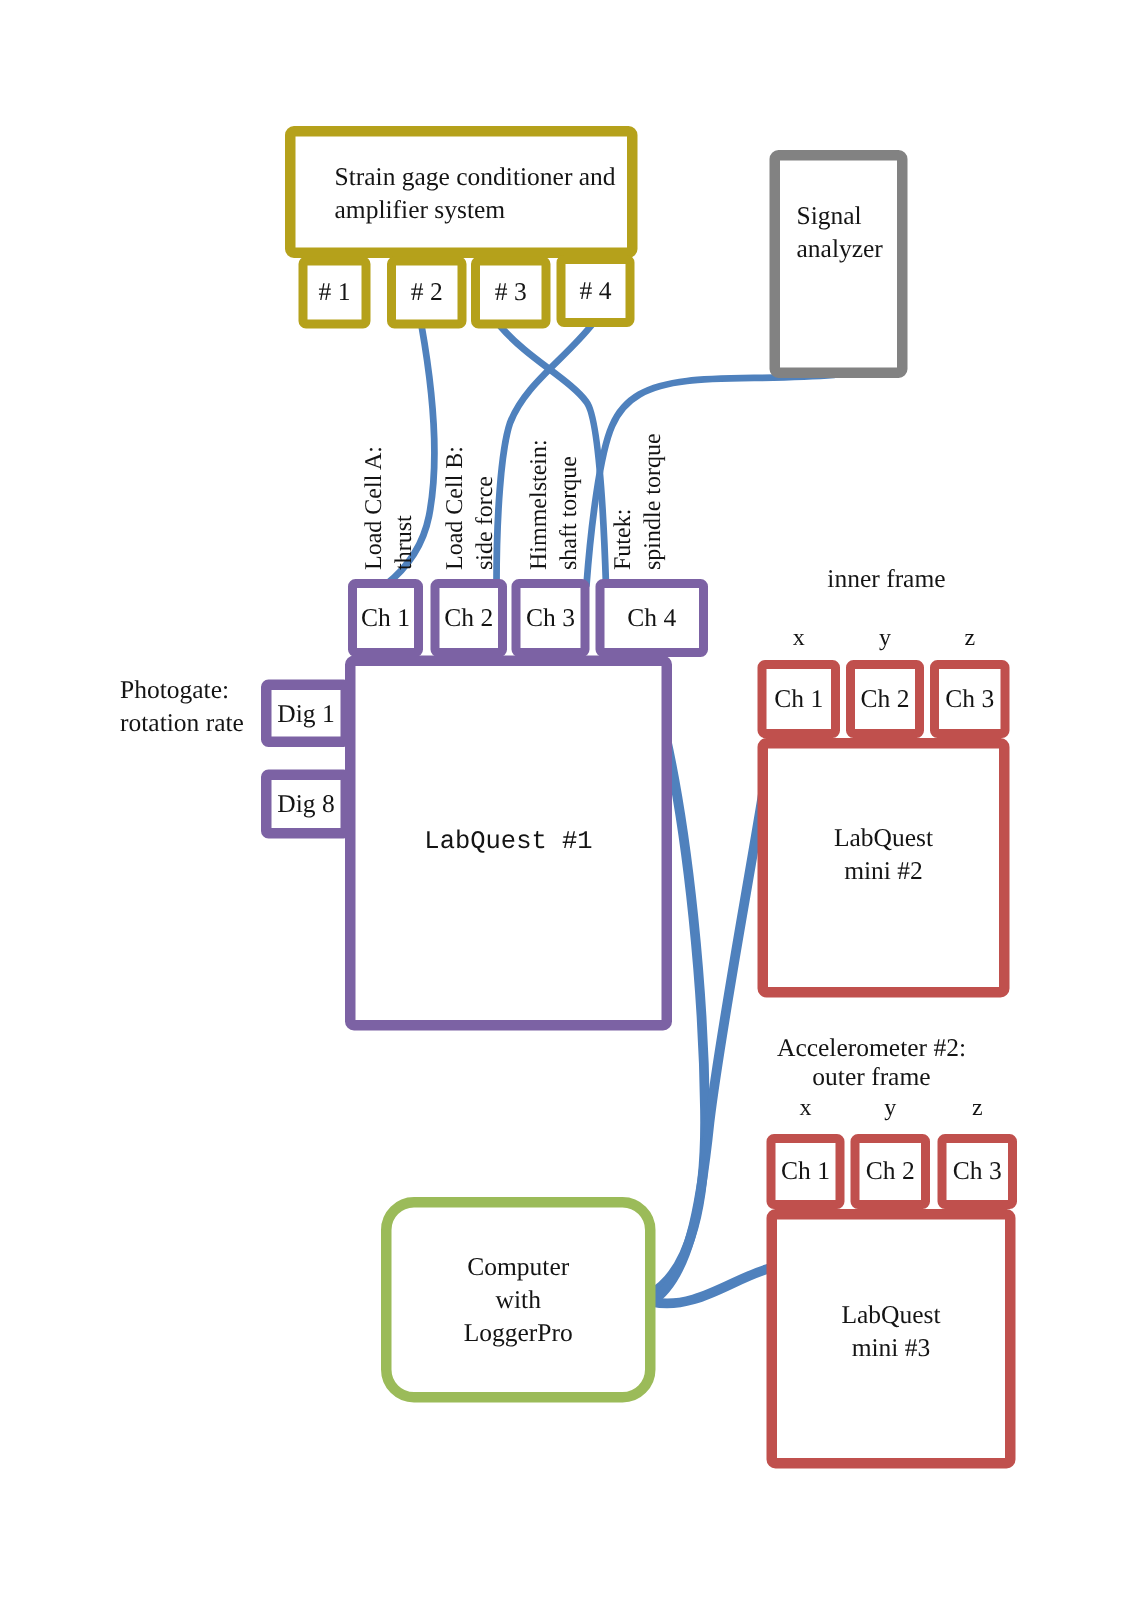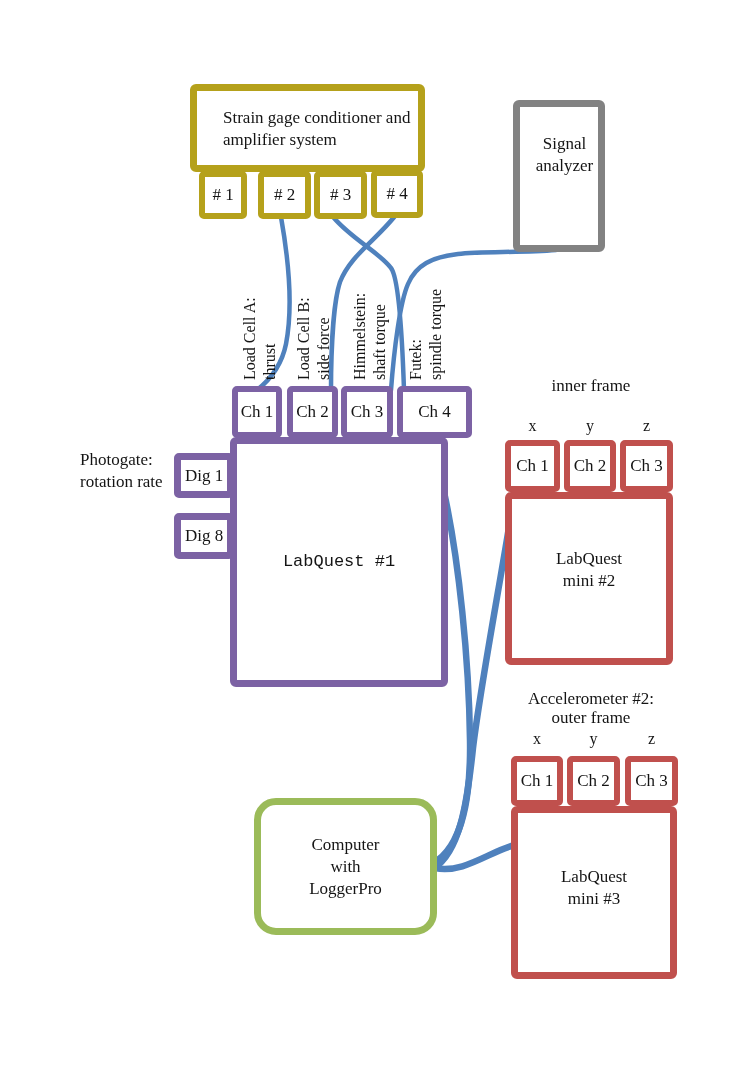--- a/index.html
+++ b/index.html
@@ -63,21 +63,21 @@
     <span># 2</span>
     </div>
   <div class="box b-olive-s center lbl" style="left:314px; top:171px; width:53px; height:48px;">
     <span># 3</span>
     </div>
   <div class="box b-olive-s center lbl" style="left:371px; top:170px; width:52px; height:48px;">
     <span># 4</span>
     </div>
 
   <div class="box b-gray" style="left:513px; top:100px; width:92px; height:152px;">
-    <div class="lbl" style="padding:26px 0 0 11px; text-align:center;">
+    <div class="lbl" style="padding:26px 0 0 11px; text-align:left;">
       <div>Signal</div>
       <div>analyzer</div>
     </div>
   </div>
 
   <div class="rot" style="left:240px; top:380px;">
     <div>Load Cell A:</div>
     <div>thrust</div>
   </div>
   <div class="rot" style="left:294px; top:380px;">
@@ -136,21 +136,21 @@
   <div class="box b-red-s center lbl" style="left:620px; top:440px; width:53px; height:52px;">
     <span>Ch 3</span>
     </div>
   <div class="box b-red center lbl" style="left:505px; top:492px; width:168px; height:173px; padding-bottom:18px;">
     <div>
       <div>LabQuest</div>
       <div>mini #2</div>
     </div>
   </div>
 
-  <div class="hdr" style="left:471px; top:689px;">
+  <div class="hdr" style="left:461px; top:689px;">
     <div>Accelerometer #2:</div>
     <div>outer frame</div>
   </div>
   <div class="axis" style="left:511px; top:730px; width:52px;"><span>x</span></div>
   <div class="axis" style="left:567px; top:730px; width:53px;"><span>y</span></div>
   <div class="axis" style="left:625px; top:730px; width:53px;"><span>z</span></div>
 
   <div class="box b-red-s center lbl" style="left:511px; top:756px; width:52px; height:50px;">
     <span>Ch 1</span>
     </div>

